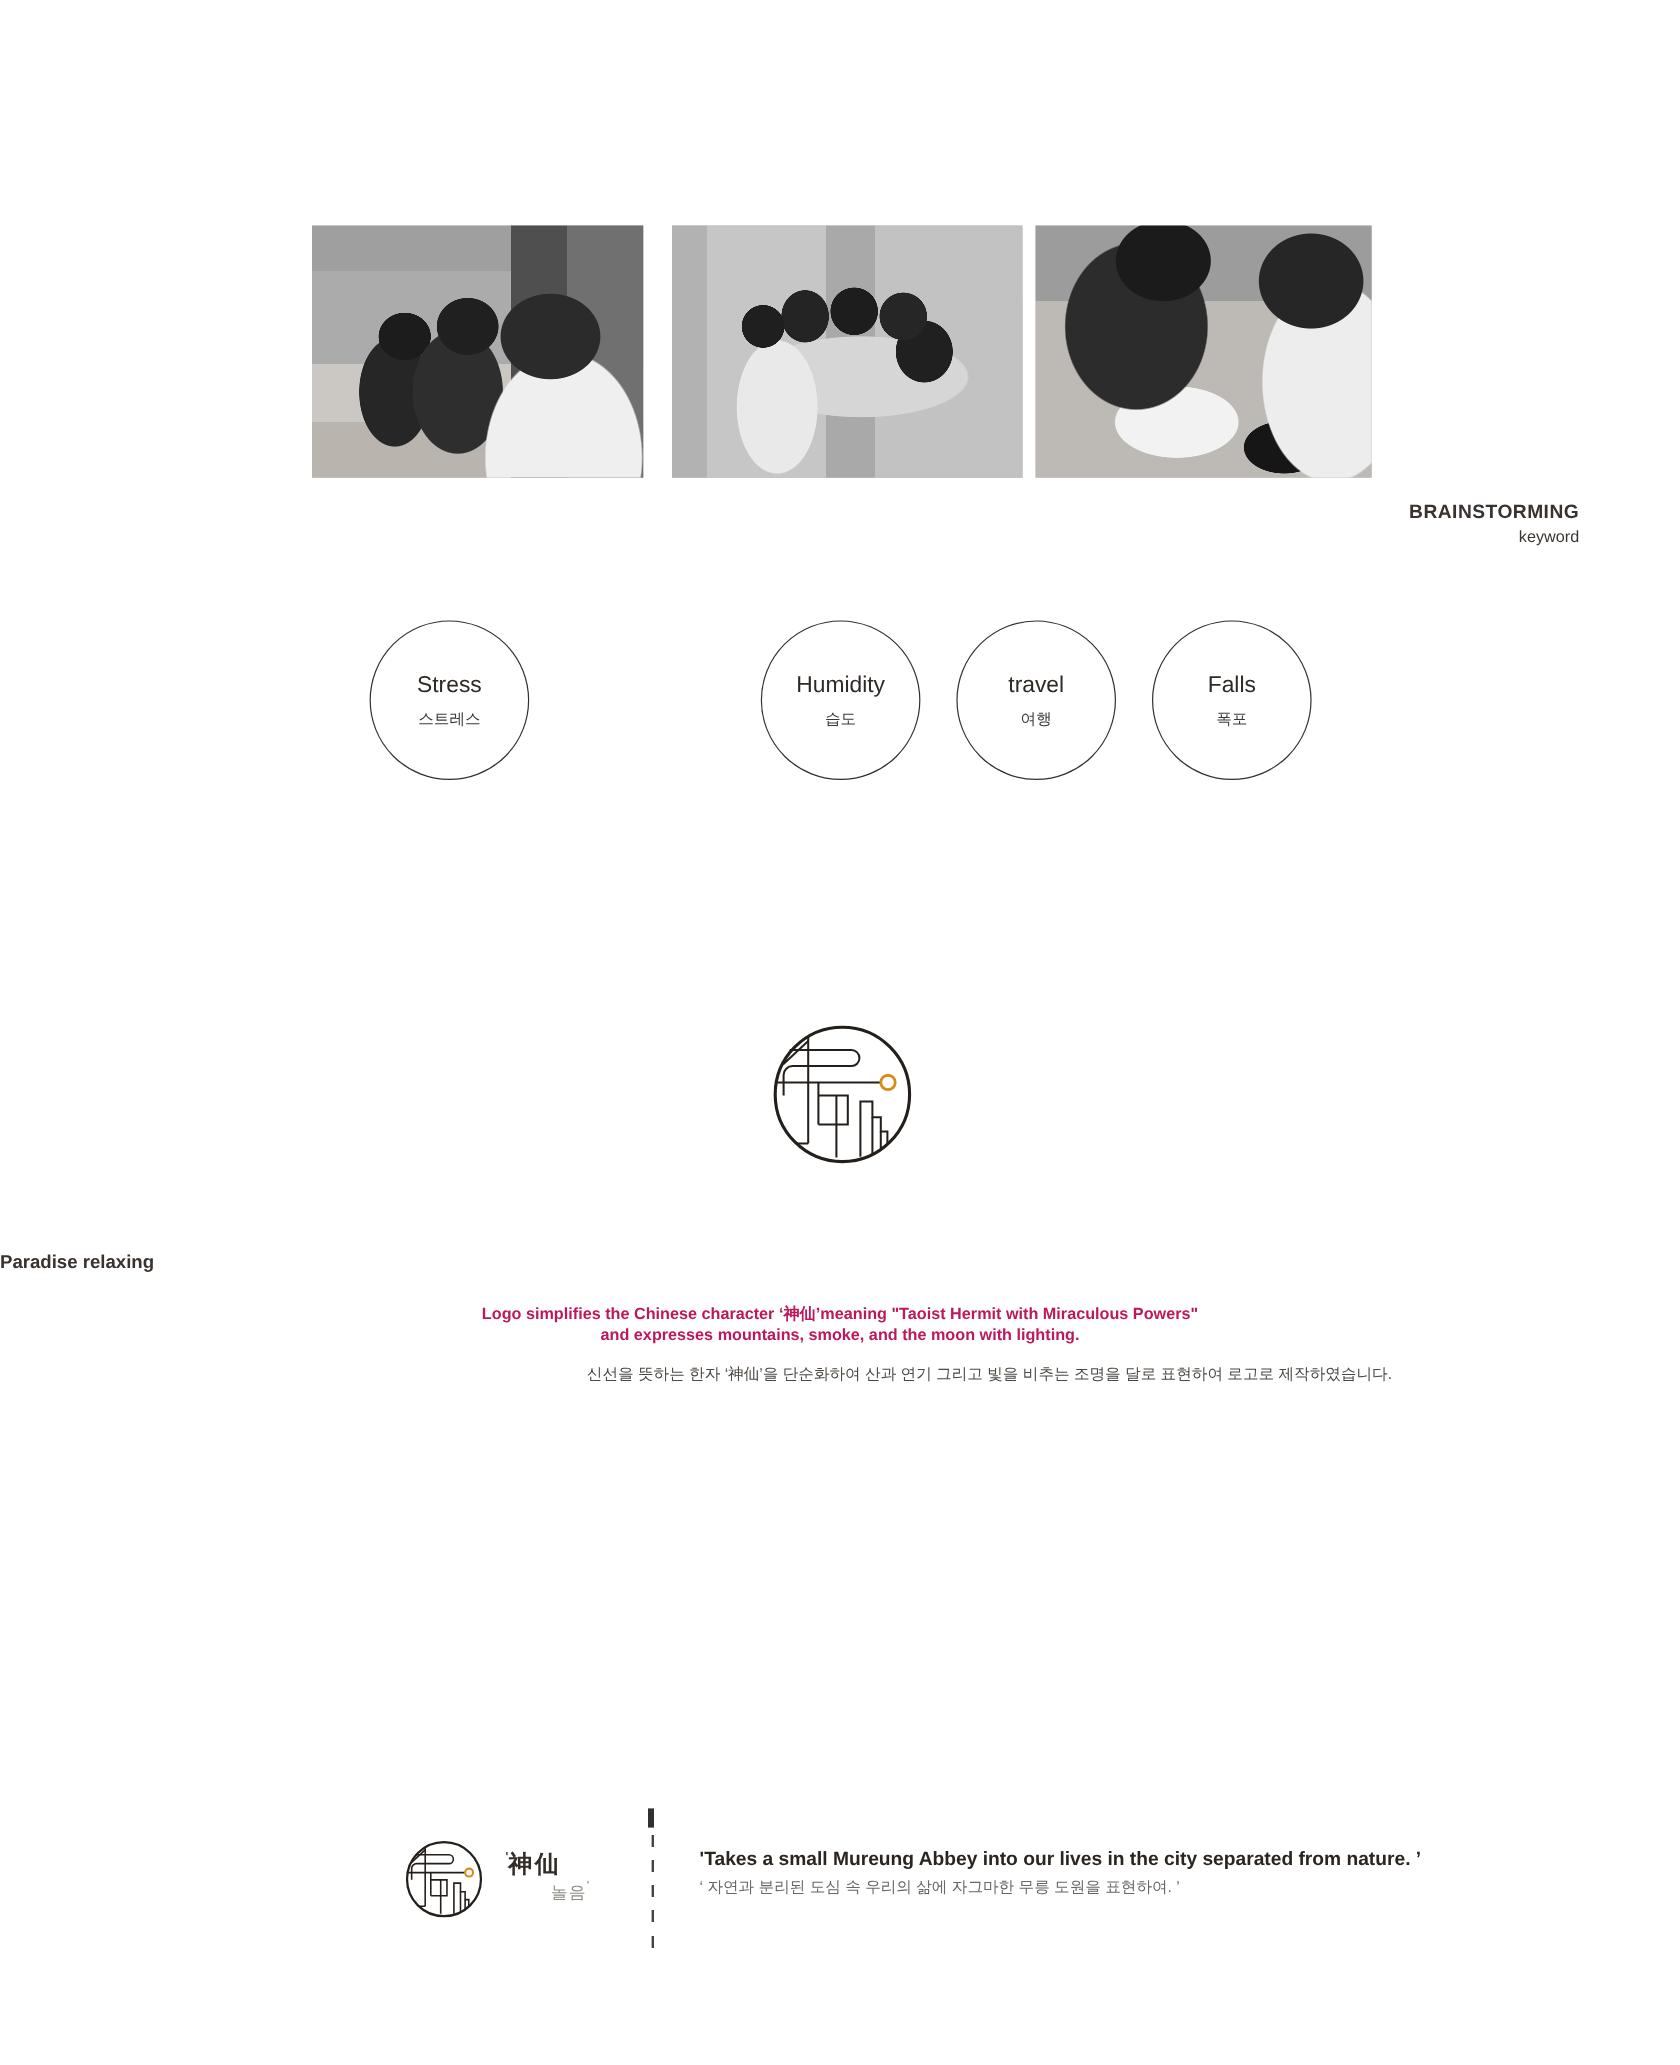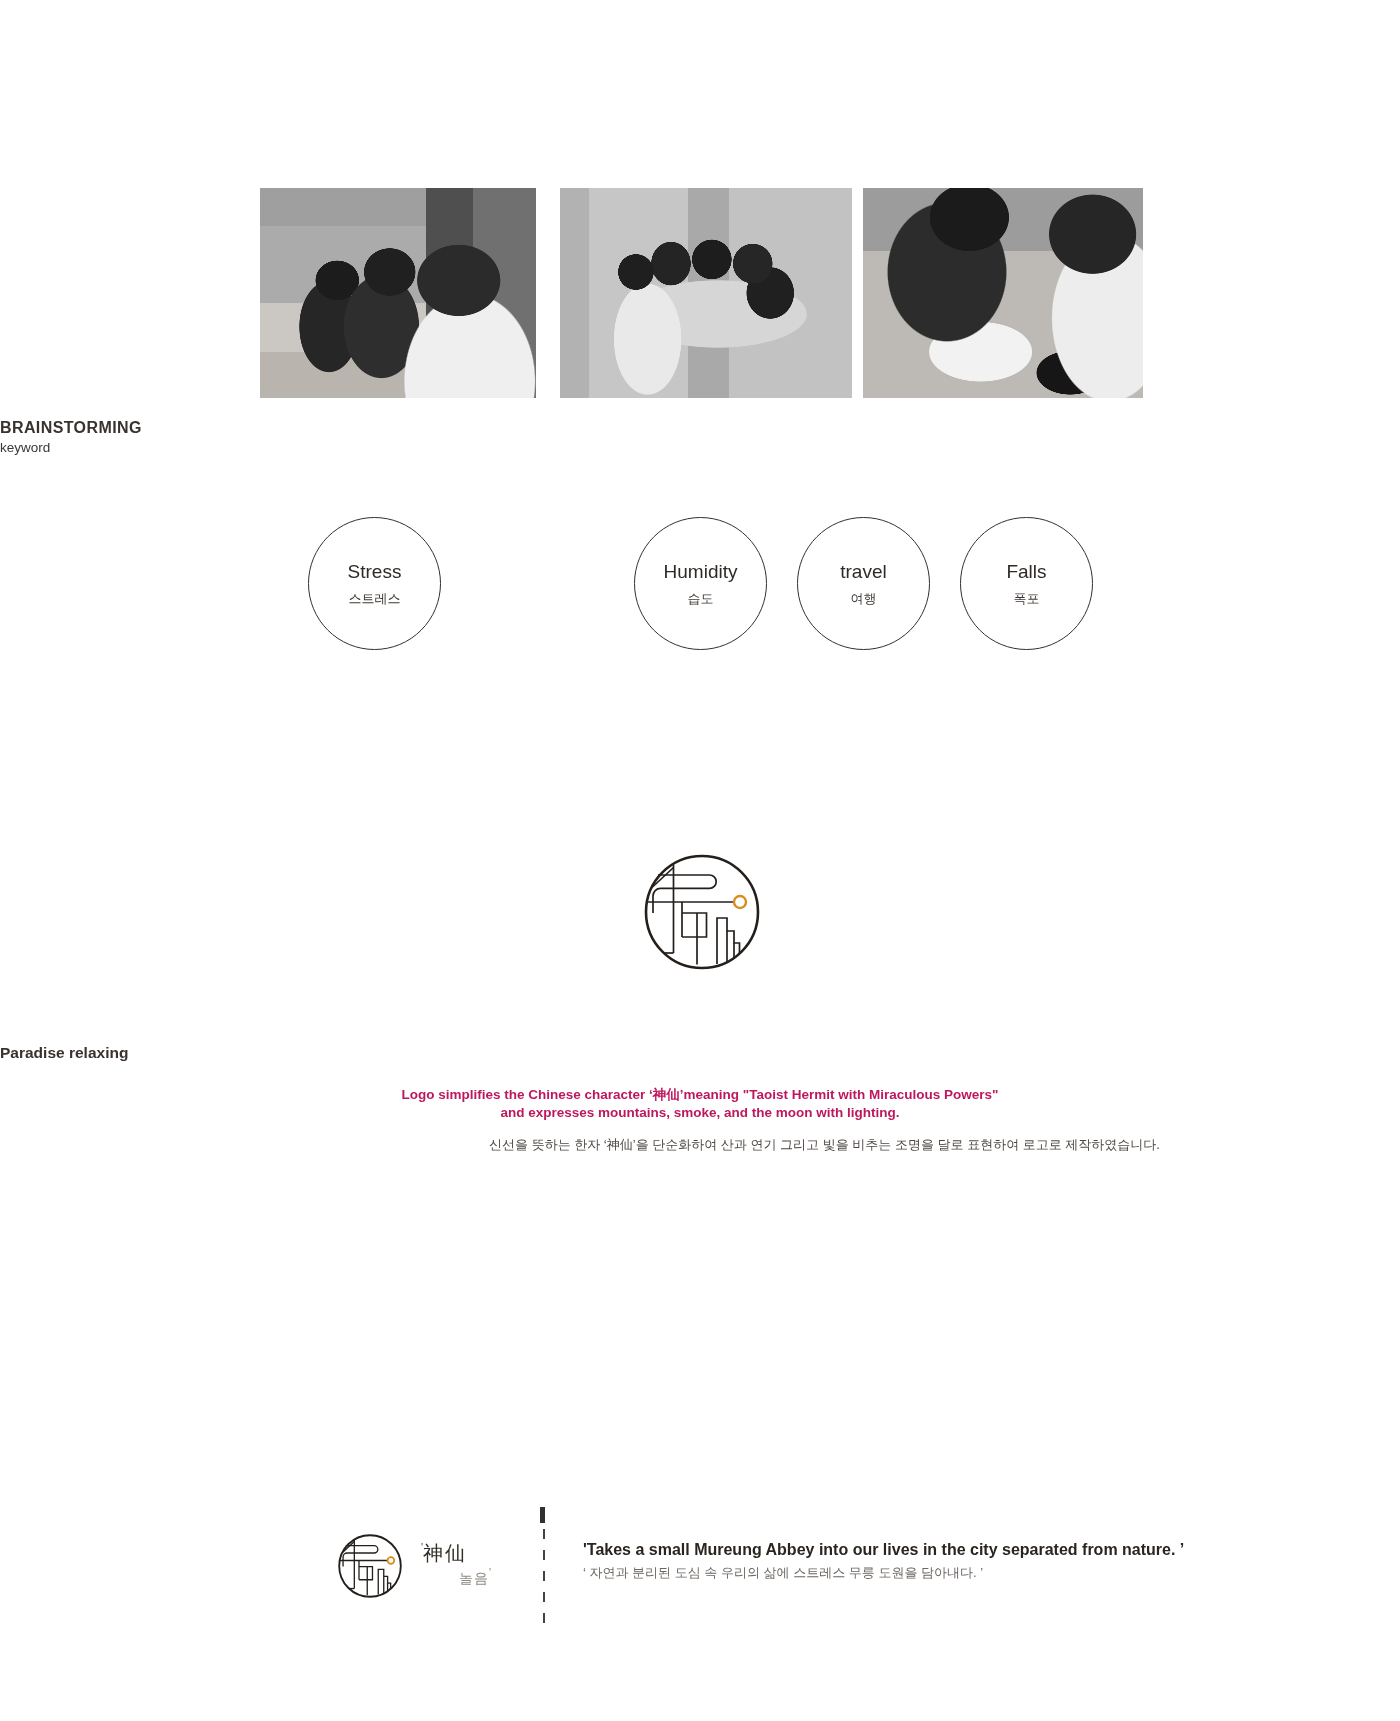--- a/index.html
+++ b/index.html
@@ -38,21 +38,21 @@
       radial-gradient(ellipse 40px 34px at 38% 14%, #1b1b1b 98%, transparent 100%),
       radial-gradient(ellipse 60px 70px at 30% 40%, #2c2c2c 98%, transparent 100%),
       radial-gradient(ellipse 44px 40px at 82% 22%, #262626 98%, transparent 100%),
       radial-gradient(ellipse 58px 84px at 88% 62%, #ededed 98%, transparent 100%),
       radial-gradient(ellipse 52px 30px at 42% 78%, #f2f2f2 98%, transparent 100%),
       radial-gradient(ellipse 34px 22px at 74% 88%, #161616 98%, transparent 100%),
       linear-gradient(to bottom, #9c9c9c 0 30%, #bdbab5 30% 100%);
   }
 
   
-  .header{position:absolute;left:0;top:419px;width:1316px;text-align:left;}
+  .header{position:absolute;left:0;top:419px;width:1316px;text-align:right;}
   .header .title{font-size:16px;font-weight:600;letter-spacing:.4px;color:#393330;}
   .header .subtitle{font-size:13.5px;margin-top:3px;color:#3c3632;font-weight:400;}
 
   
   .kw-circle{
     position:absolute;top:517px;width:133px;height:133px;box-sizing:border-box;
     border:1px solid #35302c;border-radius:50%;
     display:flex;flex-direction:column;align-items:center;justify-content:center;text-align:right;
   }
   .kw-en{font-size:19px;color:#2f2a26;line-height:1;}
@@ -63,21 +63,21 @@
   .logo-main{position:absolute;left:642px;top:852px;}
   .caption{position:absolute;left:0;top:1044px;width:1400px;text-align:left;
     font-size:15.5px;font-weight:600;color:#39322e;}
   .desc-en{position:absolute;left:0;top:1086px;width:1400px;text-align:center;
     font-size:13.5px;font-weight:700;line-height:18px;color:#be185d;}
   .desc-ko{position:absolute;left:0;top:1136px;width:1160px;text-align:right;
     font-size:13px;color:#4d4742;}
 
   
   .footer-logo{position:absolute;left:337px;top:1533px;}
-  .brand-hanja{position:absolute;left:421px;top:1540px;font-size:20px;letter-spacing:2px;color:#322c26;}
+  .brand-hanja{position:absolute;left:421px;top:1540px;font-size:20px;letter-spacing:2px;color:#322c26;font-weight:bold;}
   .brand-hangul{position:absolute;left:459px;top:1566px;font-size:14px;letter-spacing:1px;color:#8f8b85;}
   .tick{font-size:11px;color:#55504a;vertical-align:9px;letter-spacing:0;}
   .tick-g{font-size:11px;color:#8f8b85;vertical-align:7px;letter-spacing:0;}
 
   .divider-cap{position:absolute;left:540px;top:1507px;width:5px;height:16px;background:#33312f;}
   .divider-dashes{position:absolute;left:543px;top:1529px;width:2px;height:100px;
     background:repeating-linear-gradient(to bottom,#45423f 0 10px,transparent 10px 21px);}
 
   .quote-en{position:absolute;left:583px;top:1541px;font-size:16px;font-weight:700;color:#2b2520;}
   .quote-ko{position:absolute;left:583px;top:1564px;font-size:13px;color:#6b6662;}
@@ -159,15 +159,15 @@
       <circle cx="98" cy="50" r="6" stroke="#d98c1a" stroke-width="3.2"></circle>
     </svg>
   </div>
   <div class="brand-hanja"><span class="tick">'</span><span>神仙</span></div>
   <div class="brand-hangul"><span>놀음</span><span class="tick-g">'</span></div>
 
   <div class="divider-cap"></div>
   <div class="divider-dashes"></div>
 
   <div class="quote-en">'Takes a small Mureung Abbey into our lives in the city separated from nature. ’</div>
-  <div class="quote-ko">‘ 자연과 분리된 도심 속 우리의 삶에 스트레스 무릉 도원을 담아내다. ’</div>
+  <div class="quote-ko">‘ 자연과 분리된 도심 속 우리의 삶에 자그마한 무릉 도원을 표현하여. ’</div>
 
 </div>
 
 </body></html>

